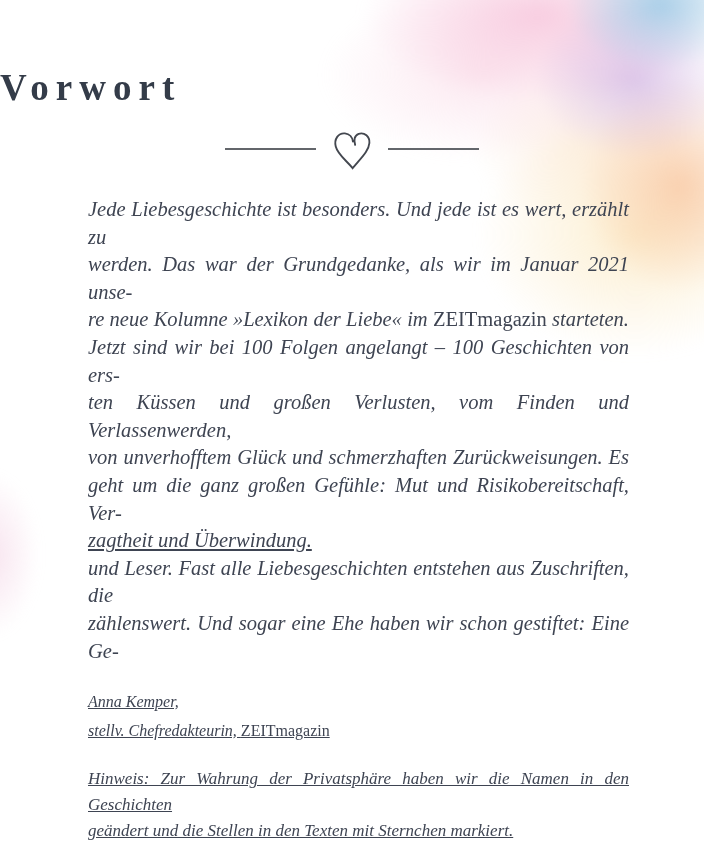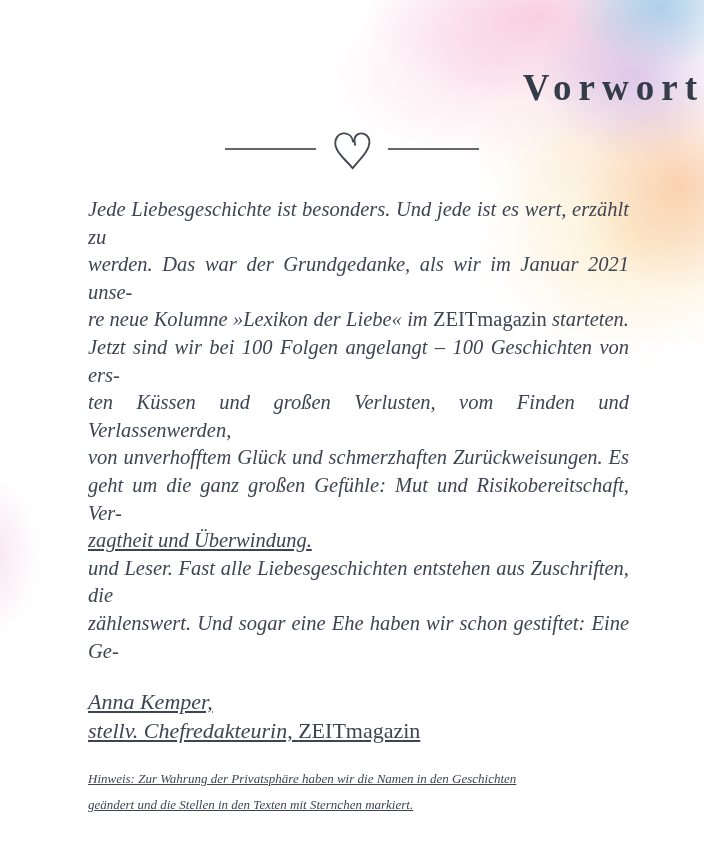--- a/index.html
+++ b/index.html
@@ -29,21 +29,21 @@
       radial-gradient(ellipse 220px 170px at 655px 255px, rgba(250,226,172,0.55), rgba(250,226,172,0) 72%),
       radial-gradient(ellipse 150px 110px at 600px 165px, rgba(250,219,190,0.40), rgba(250,219,190,0) 72%),
       radial-gradient(ellipse 70px 115px  at 8px  575px,  rgba(240,198,221,0.50), rgba(240,198,221,0) 72%);
   }
 
   .title {
     position: absolute;
     top: 66px;
     left: 0;
     width: 100%;
-    text-align: right;
+    text-align: left;
     font-size: 37px;
     letter-spacing: 7px;
     color: #343c49;
     font-style: normal;
   }
 
   .divider {
     position: absolute;
     top: 120px;
     left: 0;
@@ -76,32 +76,32 @@
   .line { text-align: justify; text-align-last: justify; }
   .line.line-end { text-align-last: left; text-decoration: underline; }
   .roman { font-style: normal; }
 
   .signature {
     position: absolute;
     top: 687px;
     left: 88px;
     width: 541px;
     font-style: italic;
-    font-size: 22px;
+    font-size: 16px;
     line-height: 29px;
     color: #3e4452;
   }
 
   .footnote {
     position: absolute;
     top: 766px;
     left: 88px;
     width: 541px;
     font-style: italic;
-    font-size: 13px;
+    font-size: 17px;
     line-height: 26px;
     color: #3e4452;
   }
 </style>
 </head>
 <body>
 
 <div class="page">
 
   <div class="watercolor"></div>

